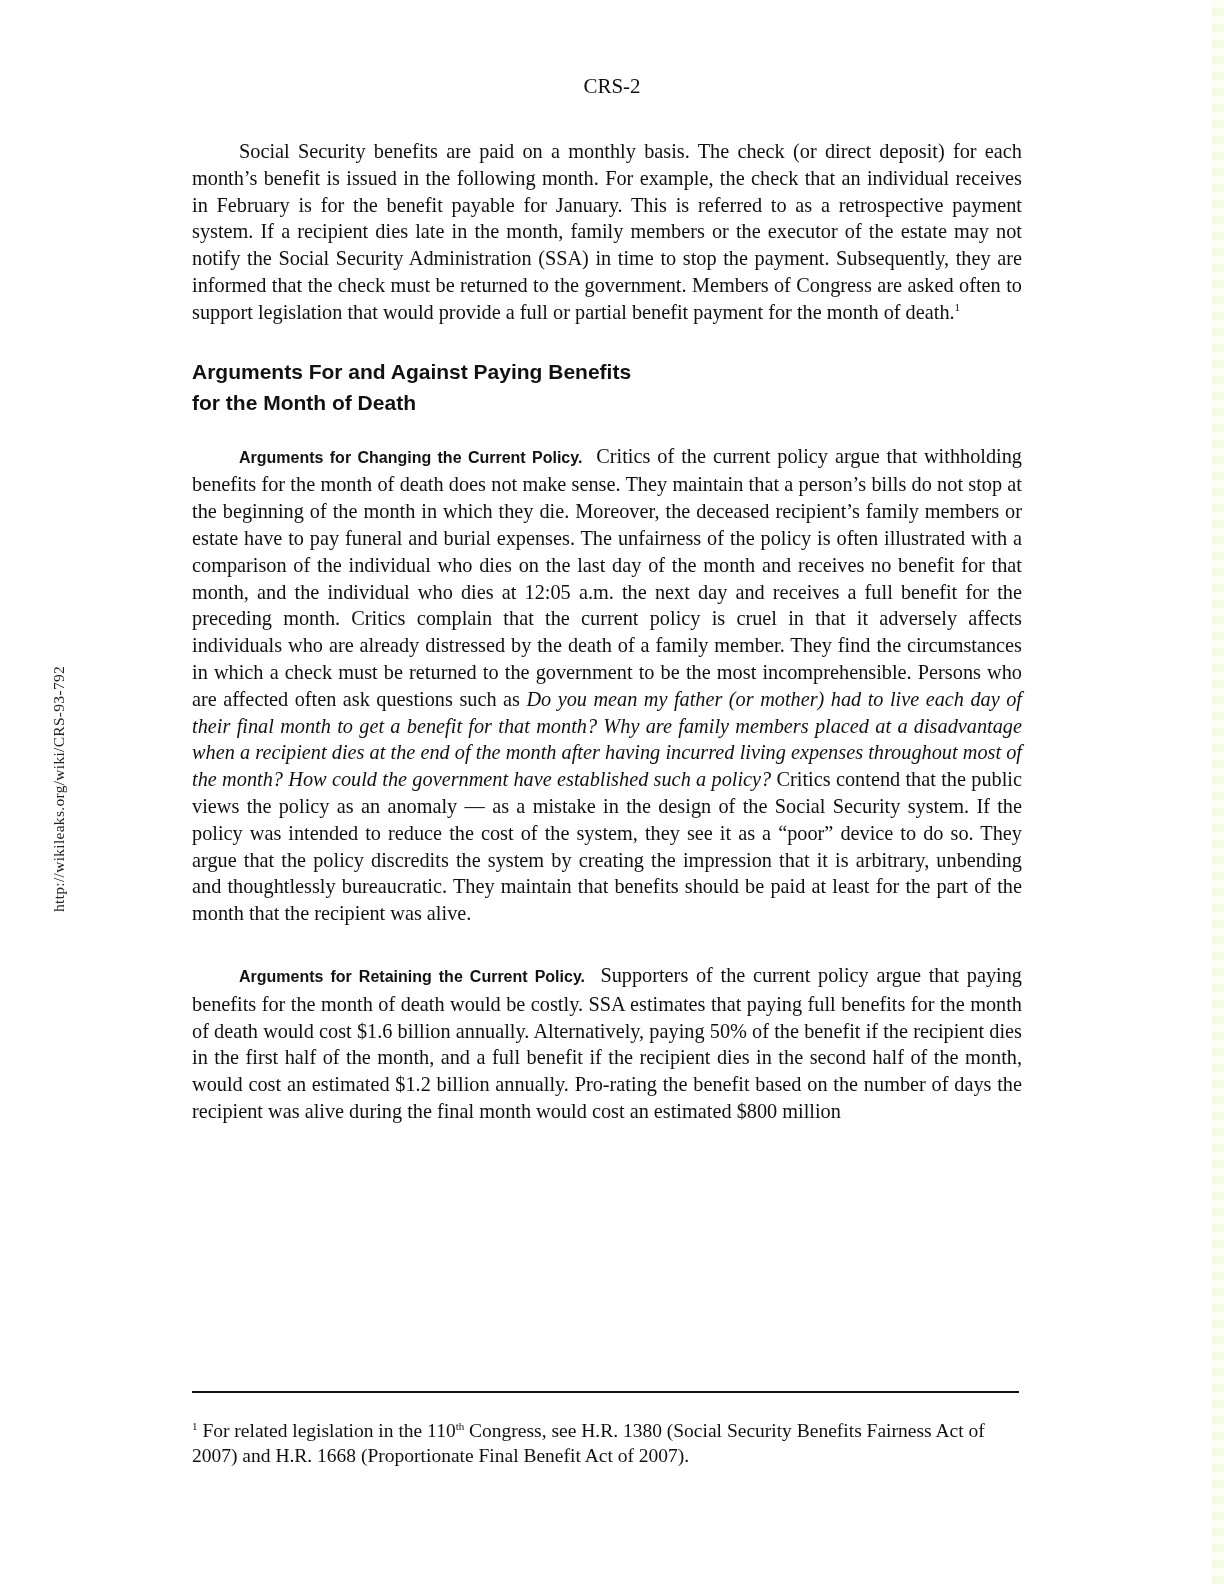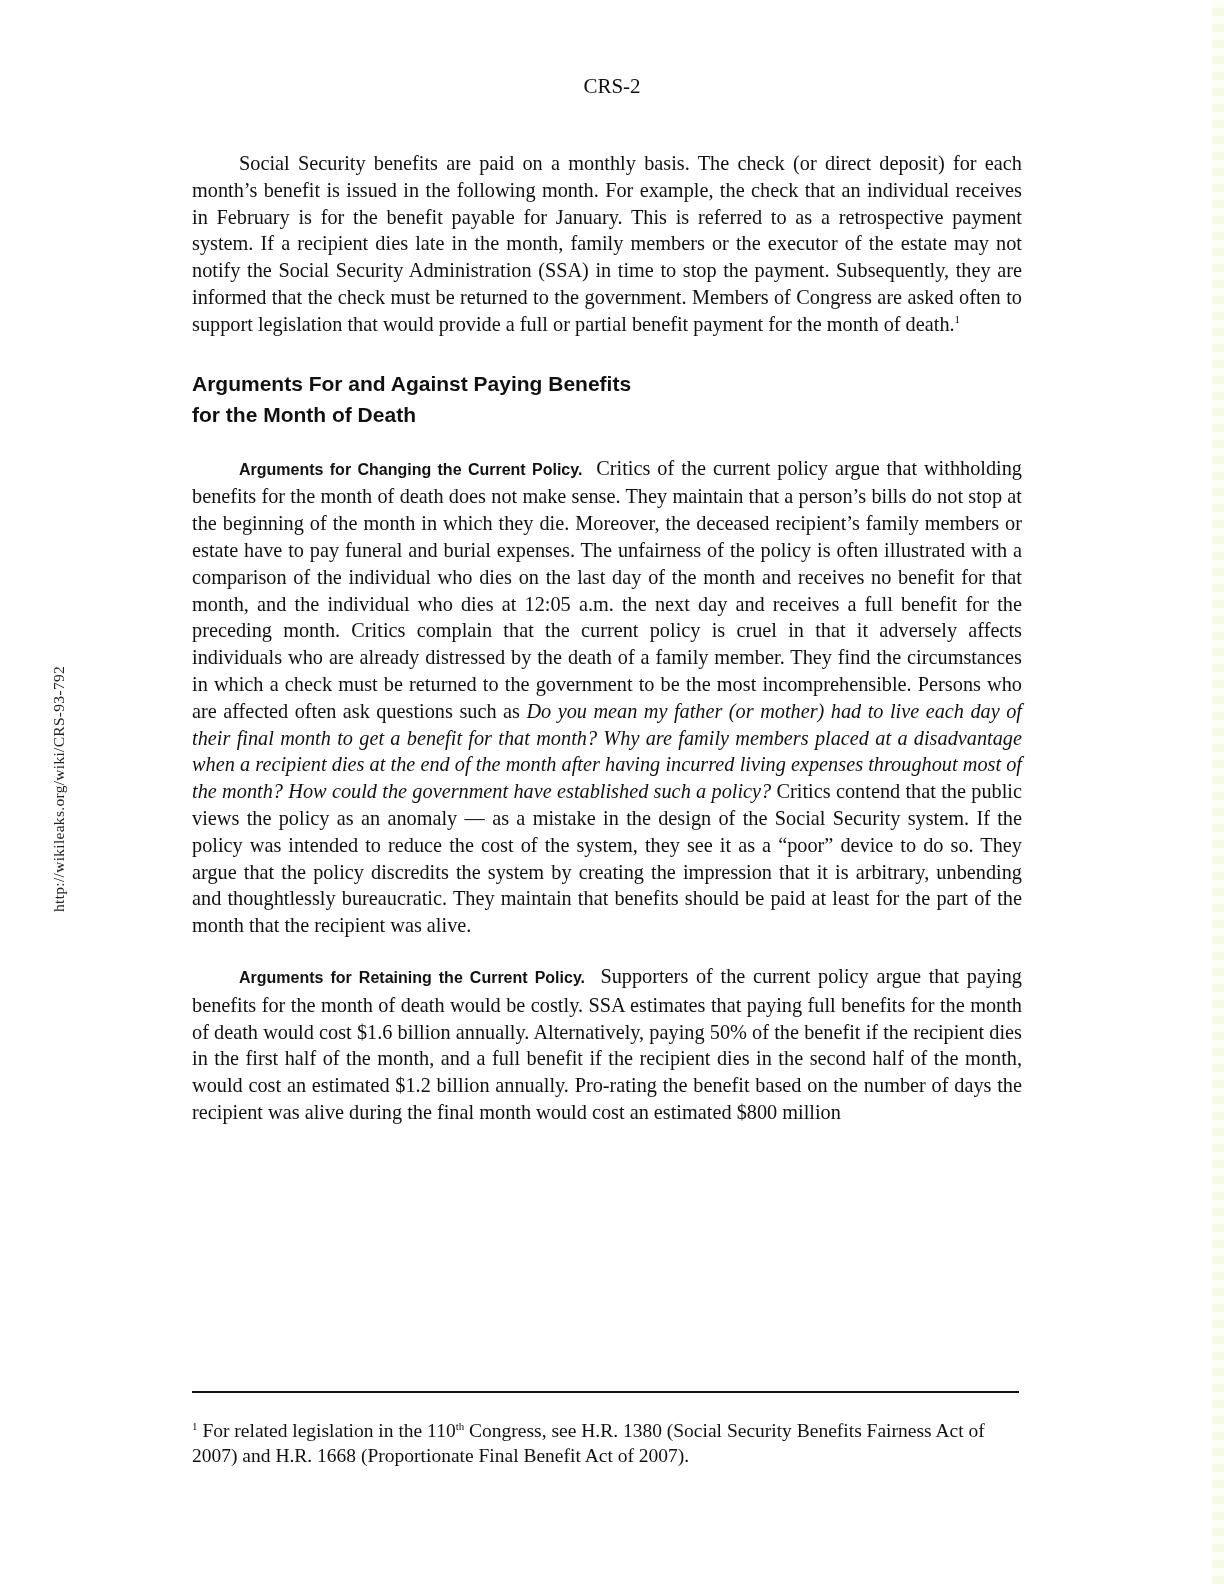--- a/index.html
+++ b/index.html
@@ -39,21 +39,21 @@
       transform-origin: left top;
       transform: rotate(-90deg);
       font-size: 15.5px;
       white-space: nowrap;
       color: #222;
       letter-spacing: 0.3px;
     }
     .content {
       position: absolute;
       left: 192px;
-      top: 150px;
+      top: 138px;
       width: 830px;
       font-size: 20.3px;
       line-height: 26.8px;
       text-align: justify;
     }
     .para {
       margin: 0;
       text-indent: 47px;
     }
     .section-heading {
@@ -66,21 +66,21 @@
     }
     .run-in {
       font-family: "Liberation Sans", "DejaVu Sans", sans-serif;
       font-weight: bold;
       font-size: 16px;
     }
     .italic {
       font-style: italic;
     }
     .para + .para {
-      margin-top: 24px;
+      margin-top: 35px;
     }
     .footnote-rule {
       position: absolute;
       left: 192px;
       top: 1391px;
       width: 827px;
       height: 2px;
       background: #111;
     }
     .footnote {

